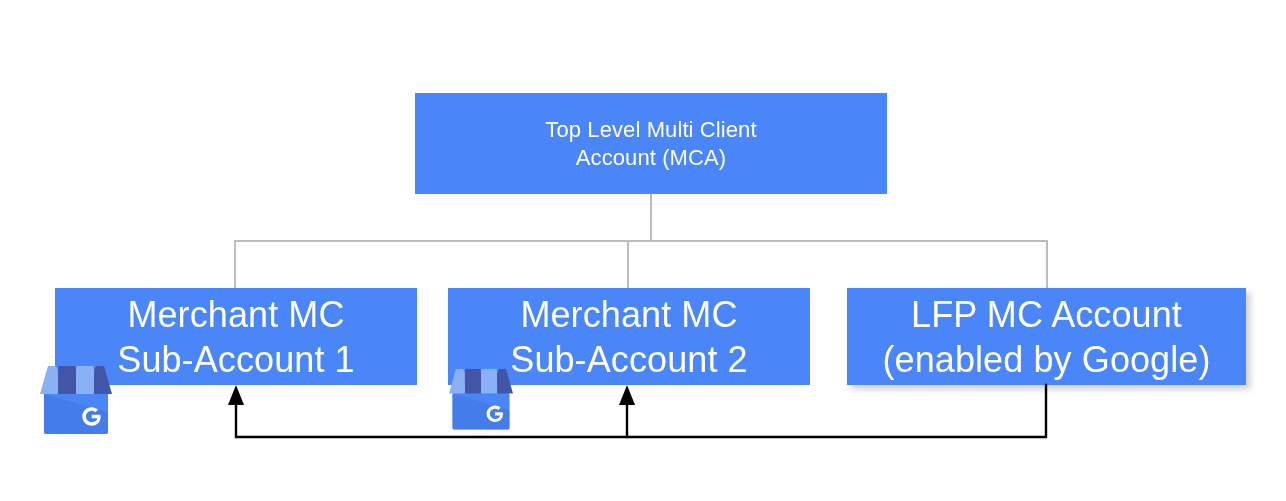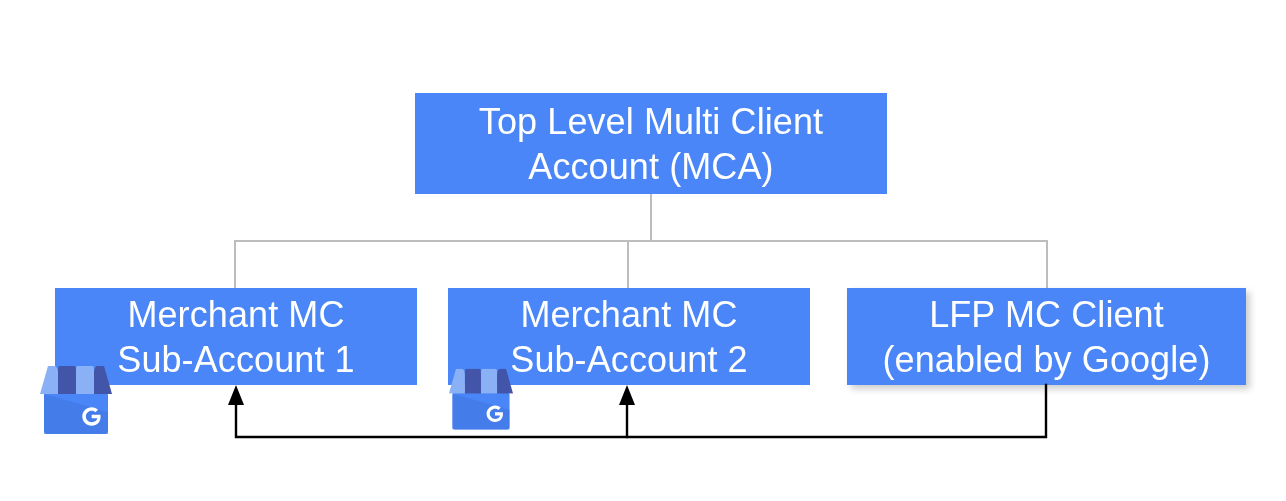--- a/index.html
+++ b/index.html
@@ -37,21 +37,21 @@
   .node .label {
     white-space: pre-line;
     display: block;
   }
 
   #node-mca {
     left: 415px;
     top: 93px;
     width: 472px;
     height: 101px;
-    font-size: 36px;
+    font-size: 22px;
   }
   #node-sub1 {
     left: 55px;
     top: 288px;
     width: 362px;
     height: 97px;
   }
   #node-sub2 {
     left: 448px;
     top: 288px;
@@ -157,21 +157,21 @@
     <span class="label">Merchant MC
 Sub-Account 1</span>
   </div>
 
   <div class="node" id="node-sub2">
     <span class="label">Merchant MC
 Sub-Account 2</span>
   </div>
 
   <div class="node" id="node-lfp">
-    <span class="label">LFP MC Client
+    <span class="label">LFP MC Account
 (enabled by Google)</span>
   </div>
 
   <svg id="black-connector" viewBox="0 0 1286 501" xmlns="http://www.w3.org/2000/svg">
 
     <path d="M1046,385 L1046,437 L236,437 L236,402" fill="none" stroke="#000000" stroke-width="2.4" stroke-linecap="square" stroke-linejoin="miter"></path>
 
     <path d="M627,437 L627,402" fill="none" stroke="#000000" stroke-width="2.4" stroke-linecap="square"></path>
 
     <polygon points="236,385 228,405 244,405" fill="#000000"></polygon>

